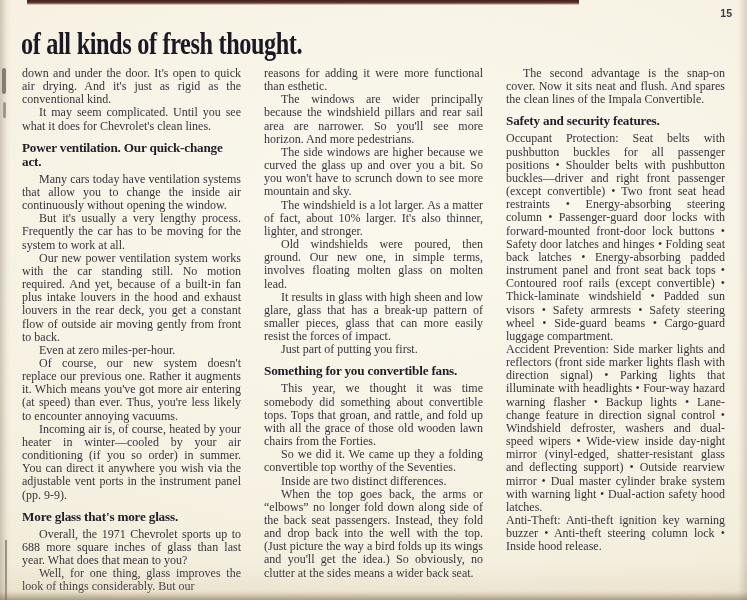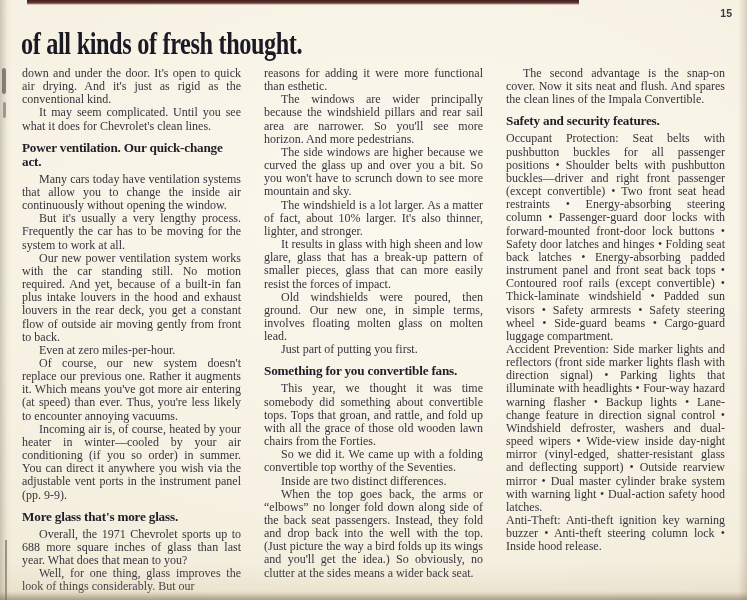--- a/index.html
+++ b/index.html
@@ -73,26 +73,26 @@
       <h2 class="subhead">More glass that's more glass.</h2>
       <p class="p">Overall, the 1971 Chevrolet sports up to 688 more square inches of glass than last year. What does that mean to you?</p>
       <p class="p">Well, for one thing, glass improves the look of things considerably. But our</p>
     </div>
 
     <div class="col">
       <p class="p flush">reasons for adding it were more functional than esthetic.</p>
       <p class="p">The windows are wider principally because the windshield pillars and rear sail area are narrower. So you'll see more horizon. And more pedestrians.</p>
       <p class="p">The side windows are higher because we curved the glass up and over you a bit. So you won't have to scrunch down to see more mountain and sky.</p>
       <p class="p">The windshield is a lot larger. As a matter of fact, about 10% larger. It's also thinner, lighter, and stronger.</p>
+      <p class="p">Old windshields were poured, then ground. Our new one, in simple terms, involves floating molten glass on molten lead.</p>
       <p class="p">It results in glass with high sheen and low glare, glass that has a break-up pattern of smaller pieces, glass that can more easily resist the forces of impact.</p>
-      <p class="p">Old windshields were poured, then ground. Our new one, in simple terms, involves floating molten glass on molten lead.</p>
       <p class="p">Just part of putting you first.</p>
       <h2 class="subhead">Something for you convertible fans.</h2>
       <p class="p">This year, we thought it was time somebody did something about convertible tops. Tops that groan, and rattle, and fold up with all the grace of those old wooden lawn chairs from the Forties.</p>
-      <p class="p">So we did it. We came up with a folding convertible top worthy of the Seventies.</p>
+      <p class="p">So we did it. We came up they a folding convertible top worthy of the Seventies.</p>
       <p class="p">Inside are two distinct differences.</p>
       <p class="p">When the top goes back, the arms or “elbows” no longer fold down along side of the back seat passengers. Instead, they fold and drop back into the well with the top. (Just picture the way a bird folds up its wings and you'll get the idea.) So obviously, no clutter at the sides means a wider back seat.</p>
     </div>
 
     <div class="col">
       <p class="p">The second advantage is the snap-on cover. Now it sits neat and flush. And spares the clean lines of the Impala Convertible.</p>
       <h2 class="subhead">Safety and security features.</h2>
       <p class="p spaced">Occupant Protection: Seat belts with pushbutton buckles for all passenger positions • Shoulder belts with pushbutton buckles—driver and right front passenger (except convertible) • Two front seat head restraints • Energy-absorbing steering column • Passenger-guard door locks with forward-mounted front-door lock buttons • Safety door latches and hinges • Folding seat back latches • Energy-absorbing padded instrument panel and front seat back tops • Contoured roof rails (except convertible) • Thick-laminate windshield • Padded sun visors • Safety armrests • Safety steering wheel • Side-guard beams • Cargo-guard luggage compartment.</p>
       <p class="p spaced">Accident Prevention: Side marker lights and reflectors (front side marker lights flash with direction signal) • Parking lights that illuminate with headlights • Four-way hazard warning flasher • Backup lights • Lane-change feature in direction signal control • Windshield defroster, washers and dual-speed wipers • Wide-view inside day-night mirror (vinyl-edged, shatter-resistant glass and deflecting support) • Outside rearview mirror • Dual master cylinder brake system with warning light • Dual-action safety hood latches.</p>
       <p class="p spaced">Anti-Theft: Anti-theft ignition key warning buzzer • Anti-theft steering column lock • Inside hood release.</p>

